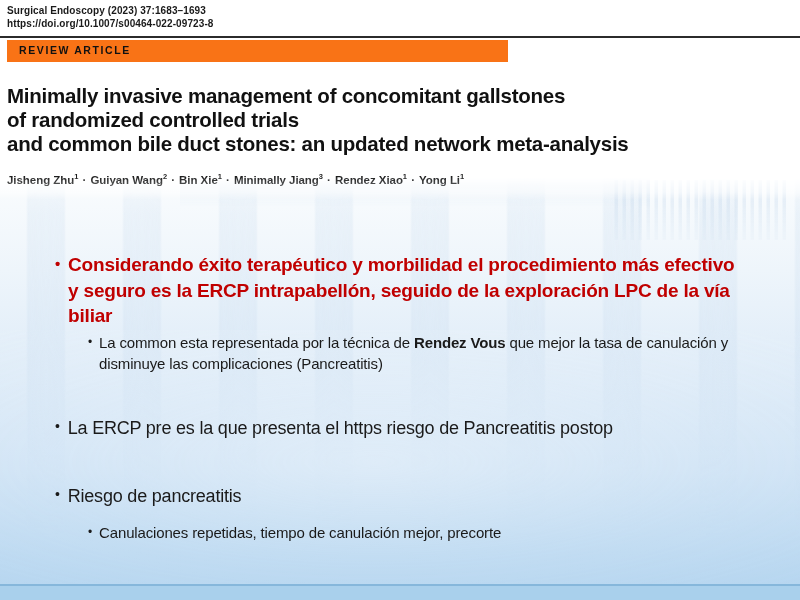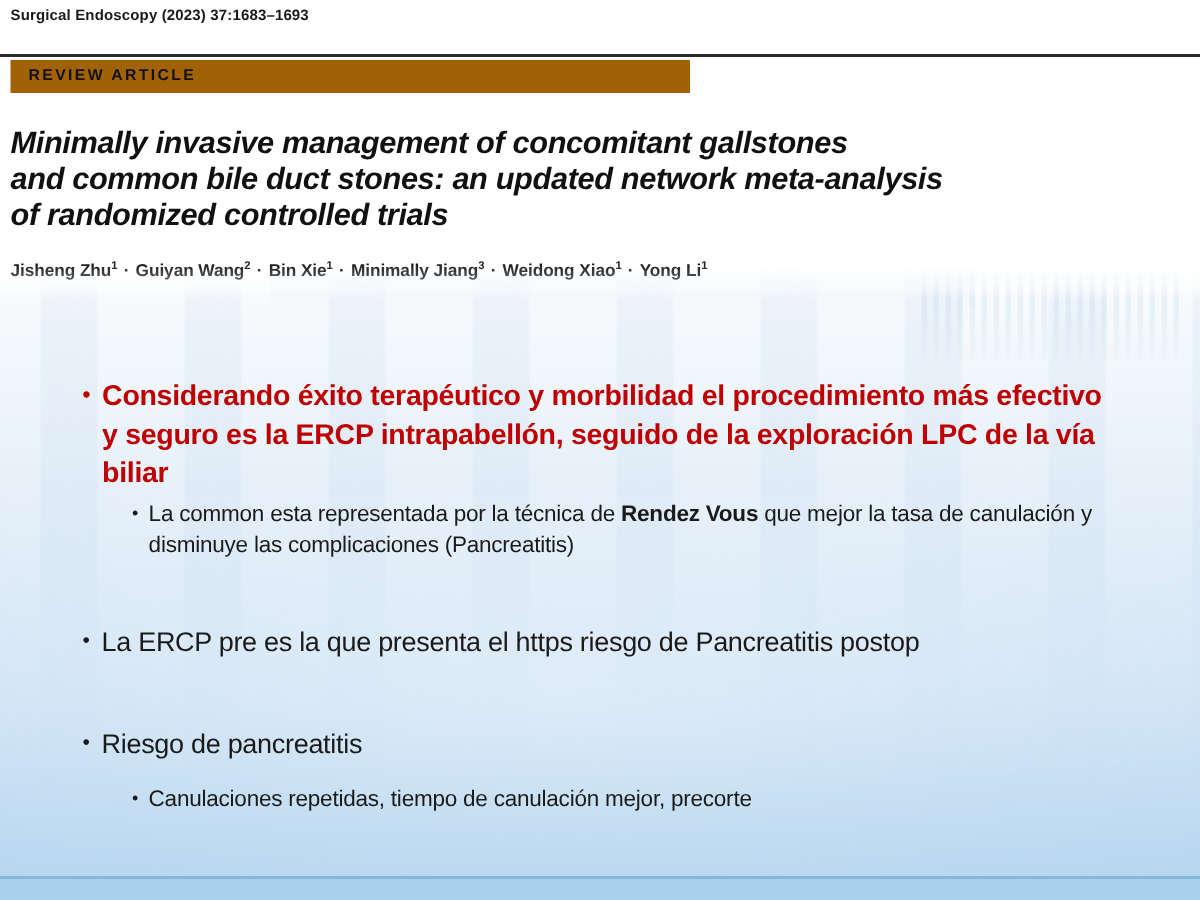--- a/index.html
+++ b/index.html
@@ -115,23 +115,23 @@
     top: 36px;
     width: 800px;
     height: 2px;
     background: #2b2b2b;
   }
 
   .section-band {
     position: absolute;
     left: 7px;
     top: 40px;
-    width: 453px;
+    width: 501px;
     height: 22px;
-    background: #a16207;
+    background: #f97316;
   }
   .section-band-label {
     position: absolute;
     left: 12px;
     top: 4px;
     font-size: 10.5px;
     font-weight: 700;
     letter-spacing: 1.6px;
     color: #111;
   }
@@ -139,21 +139,20 @@
   .paper-title {
     position: absolute;
     left: 7px;
     top: 84px;
     width: 790px;
     font-size: 20.5px;
     line-height: 24px;
     font-weight: 700;
     color: #111111;
     letter-spacing: -0.25px;
-    font-style: italic;
   }
   .paper-title .tl { display: block; white-space: nowrap; }
 
   .paper-authors {
     position: absolute;
     left: 7px;
     top: 172px;
     font-size: 11.5px;
     font-weight: 700;
     color: #1a1a1a;
@@ -270,35 +269,36 @@
     <div class="cols"></div>
     <div class="entab"></div>
     <div class="balust"></div>
     <div class="sweep"></div>
   </div>
 
   <div class="paper-header">
 
     <div class="journal-line">
       <span>Surgical Endoscopy (2023) 37:1683–1693</span>
+      <span class="doi">https://doi.org/10.1007/s00464-022-09723-8</span>
     </div>
 
     <div class="rule"></div>
 
     <div class="section-band">
       <div class="section-band-label">REVIEW ARTICLE</div>
     </div>
 
     <div class="paper-title">
       <span class="tl">Minimally invasive management of concomitant gallstones</span>
+      <span class="tl">of randomized controlled trials</span>
       <span class="tl">and common bile duct stones: an updated network meta-analysis</span>
-      <span class="tl">of randomized controlled trials</span>
-    </div>
-
-    <div class="paper-authors"><span>Jisheng Zhu</span><sup>1</sup><span class="sep"> · </span><span>Guiyan Wang</span><sup>2</sup><span class="sep"> · </span><span>Bin Xie</span><sup>1</sup><span class="sep"> · </span><span>Minimally Jiang</span><sup>3</sup><span class="sep"> · </span><span>Weidong Xiao</span><sup>1</sup><span class="sep"> · </span><span>Yong Li</span><sup>1</sup></div>
+    </div>
+
+    <div class="paper-authors"><span>Jisheng Zhu</span><sup>1</sup><span class="sep"> · </span><span>Guiyan Wang</span><sup>2</sup><span class="sep"> · </span><span>Bin Xie</span><sup>1</sup><span class="sep"> · </span><span>Minimally Jiang</span><sup>3</sup><span class="sep"> · </span><span>Rendez Xiao</span><sup>1</sup><span class="sep"> · </span><span>Yong Li</span><sup>1</sup></div>
   </div>
 
   <div class="body-area">
 
     <div class="blk lvl1-red bullet-row">
       <span class="dot">•</span>
       <span class="btext">Considerando éxito terapéutico y morbilidad el procedimiento más efectivo y seguro es la ERCP intrapabellón, seguido de la exploración LPC de la vía biliar</span>
     </div>
 
     <div class="blk lvl2 bullet-row">

